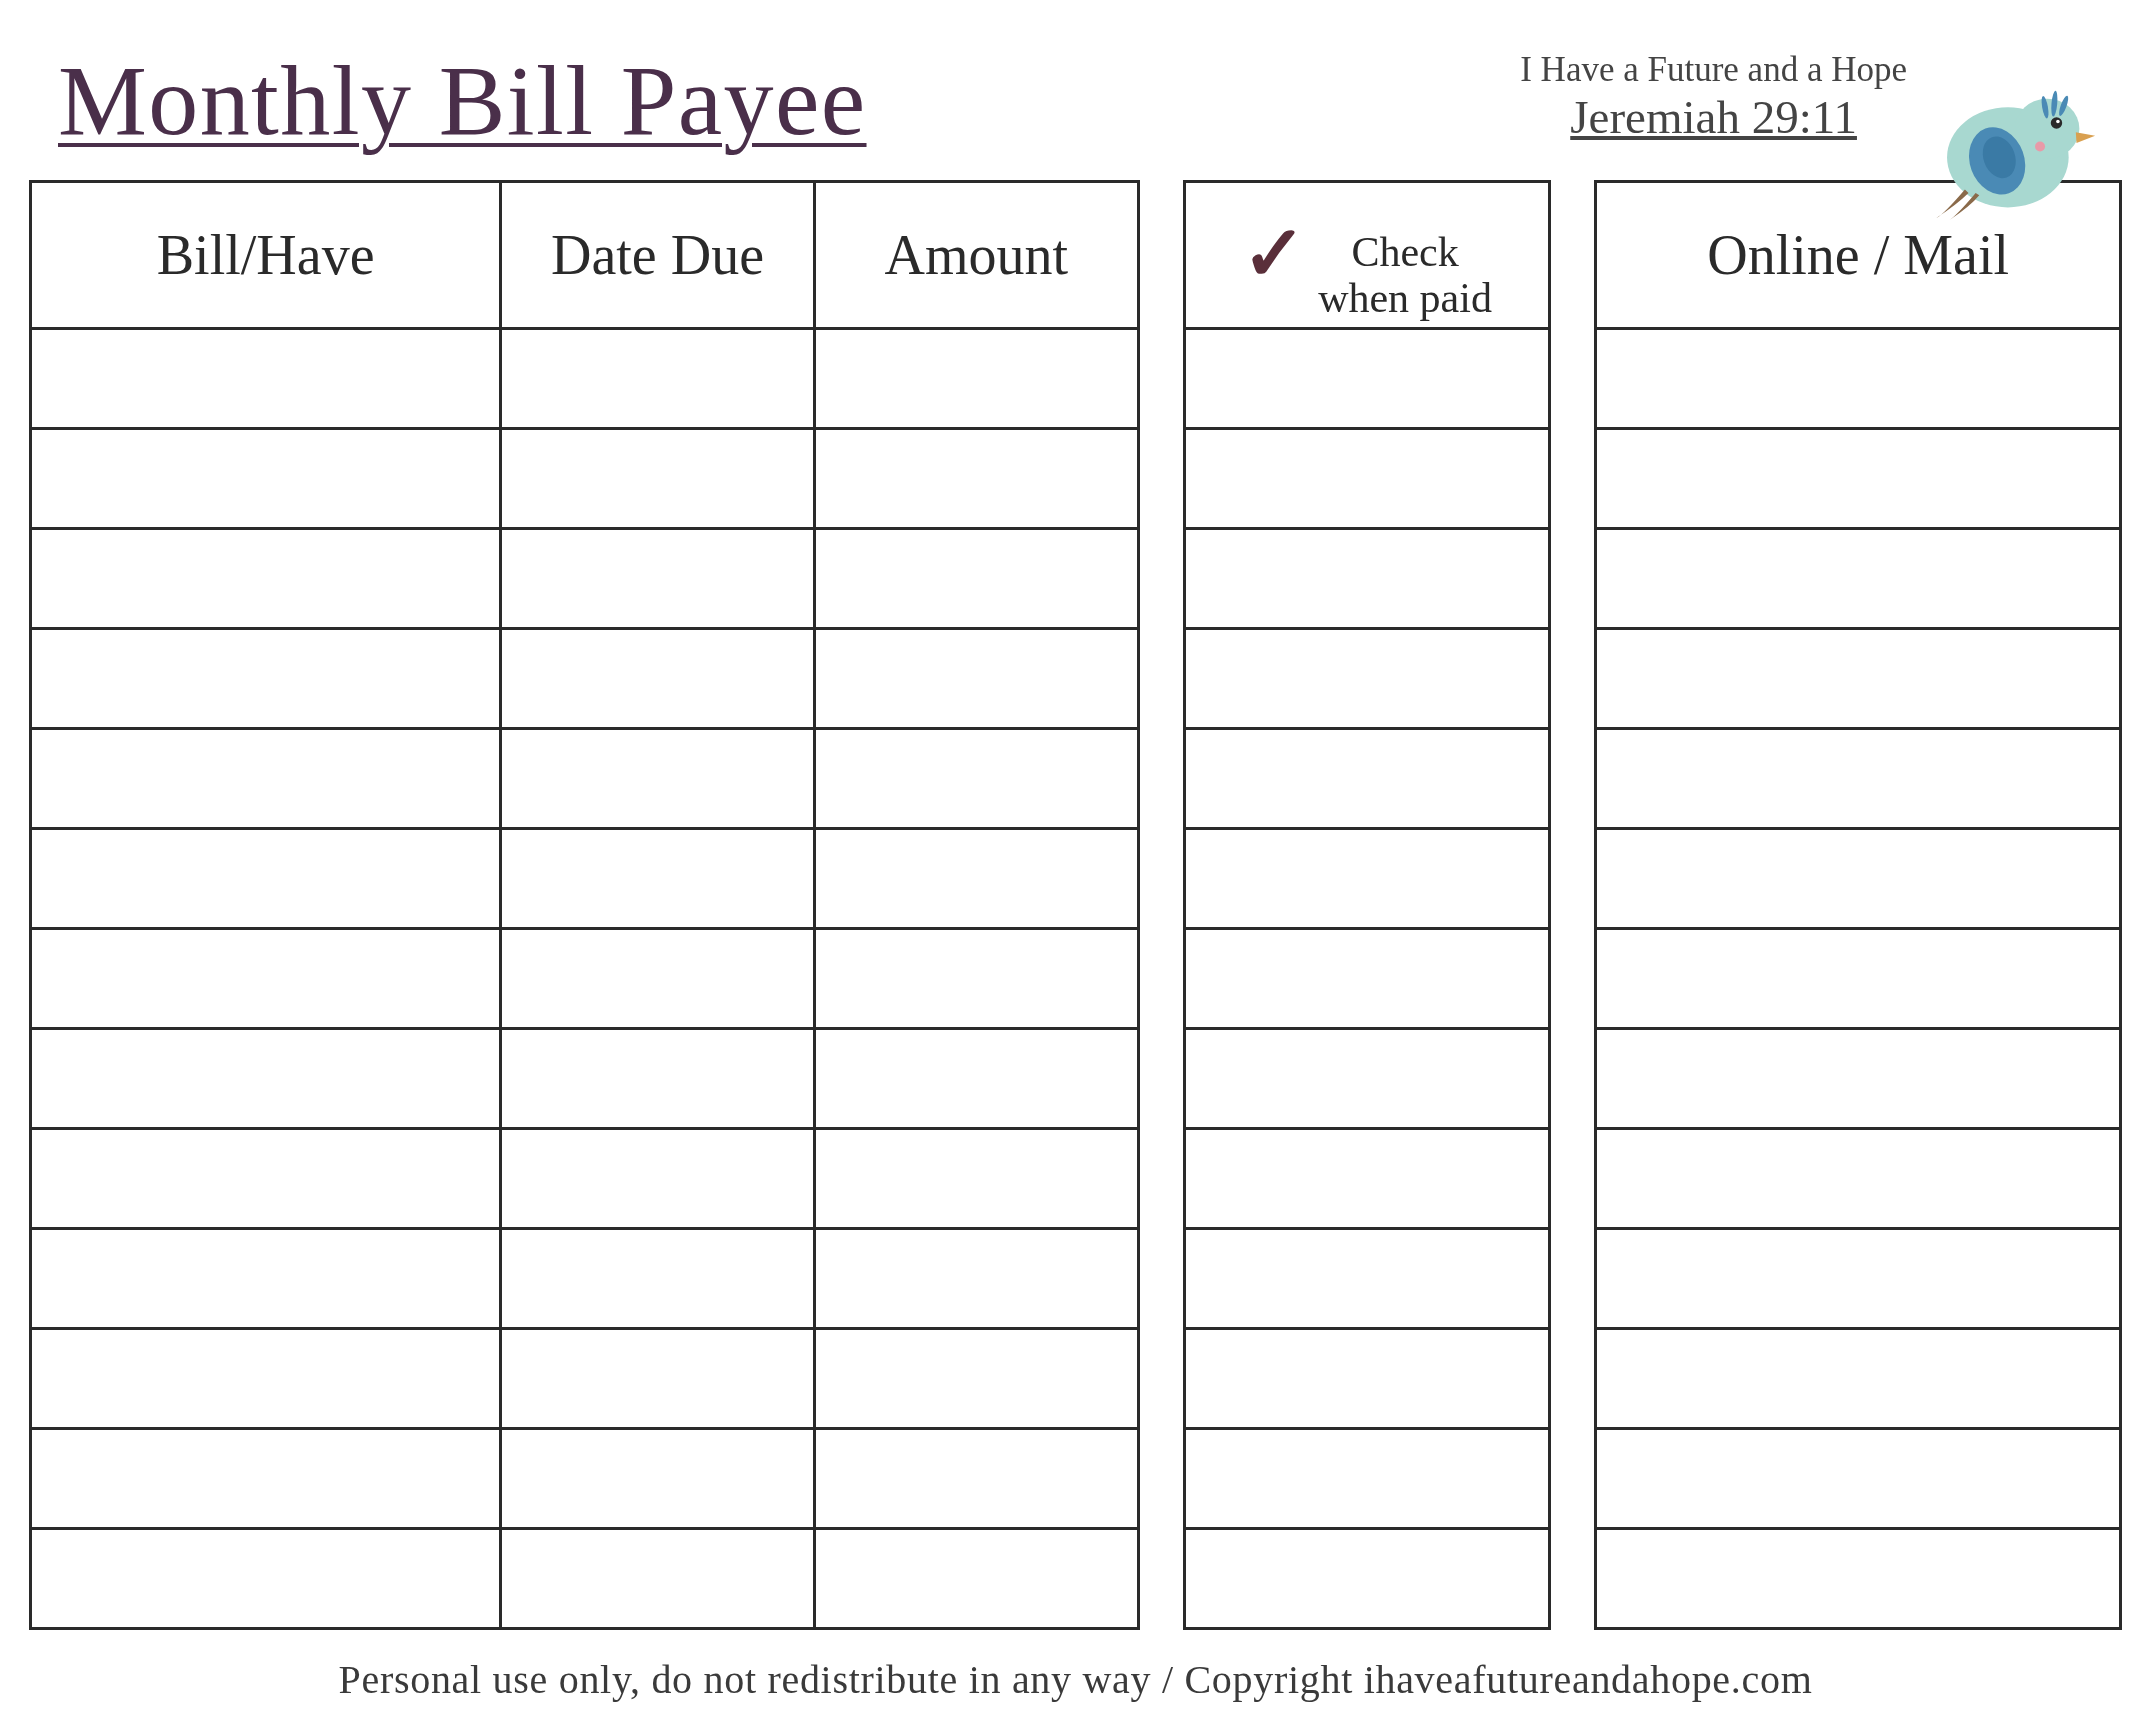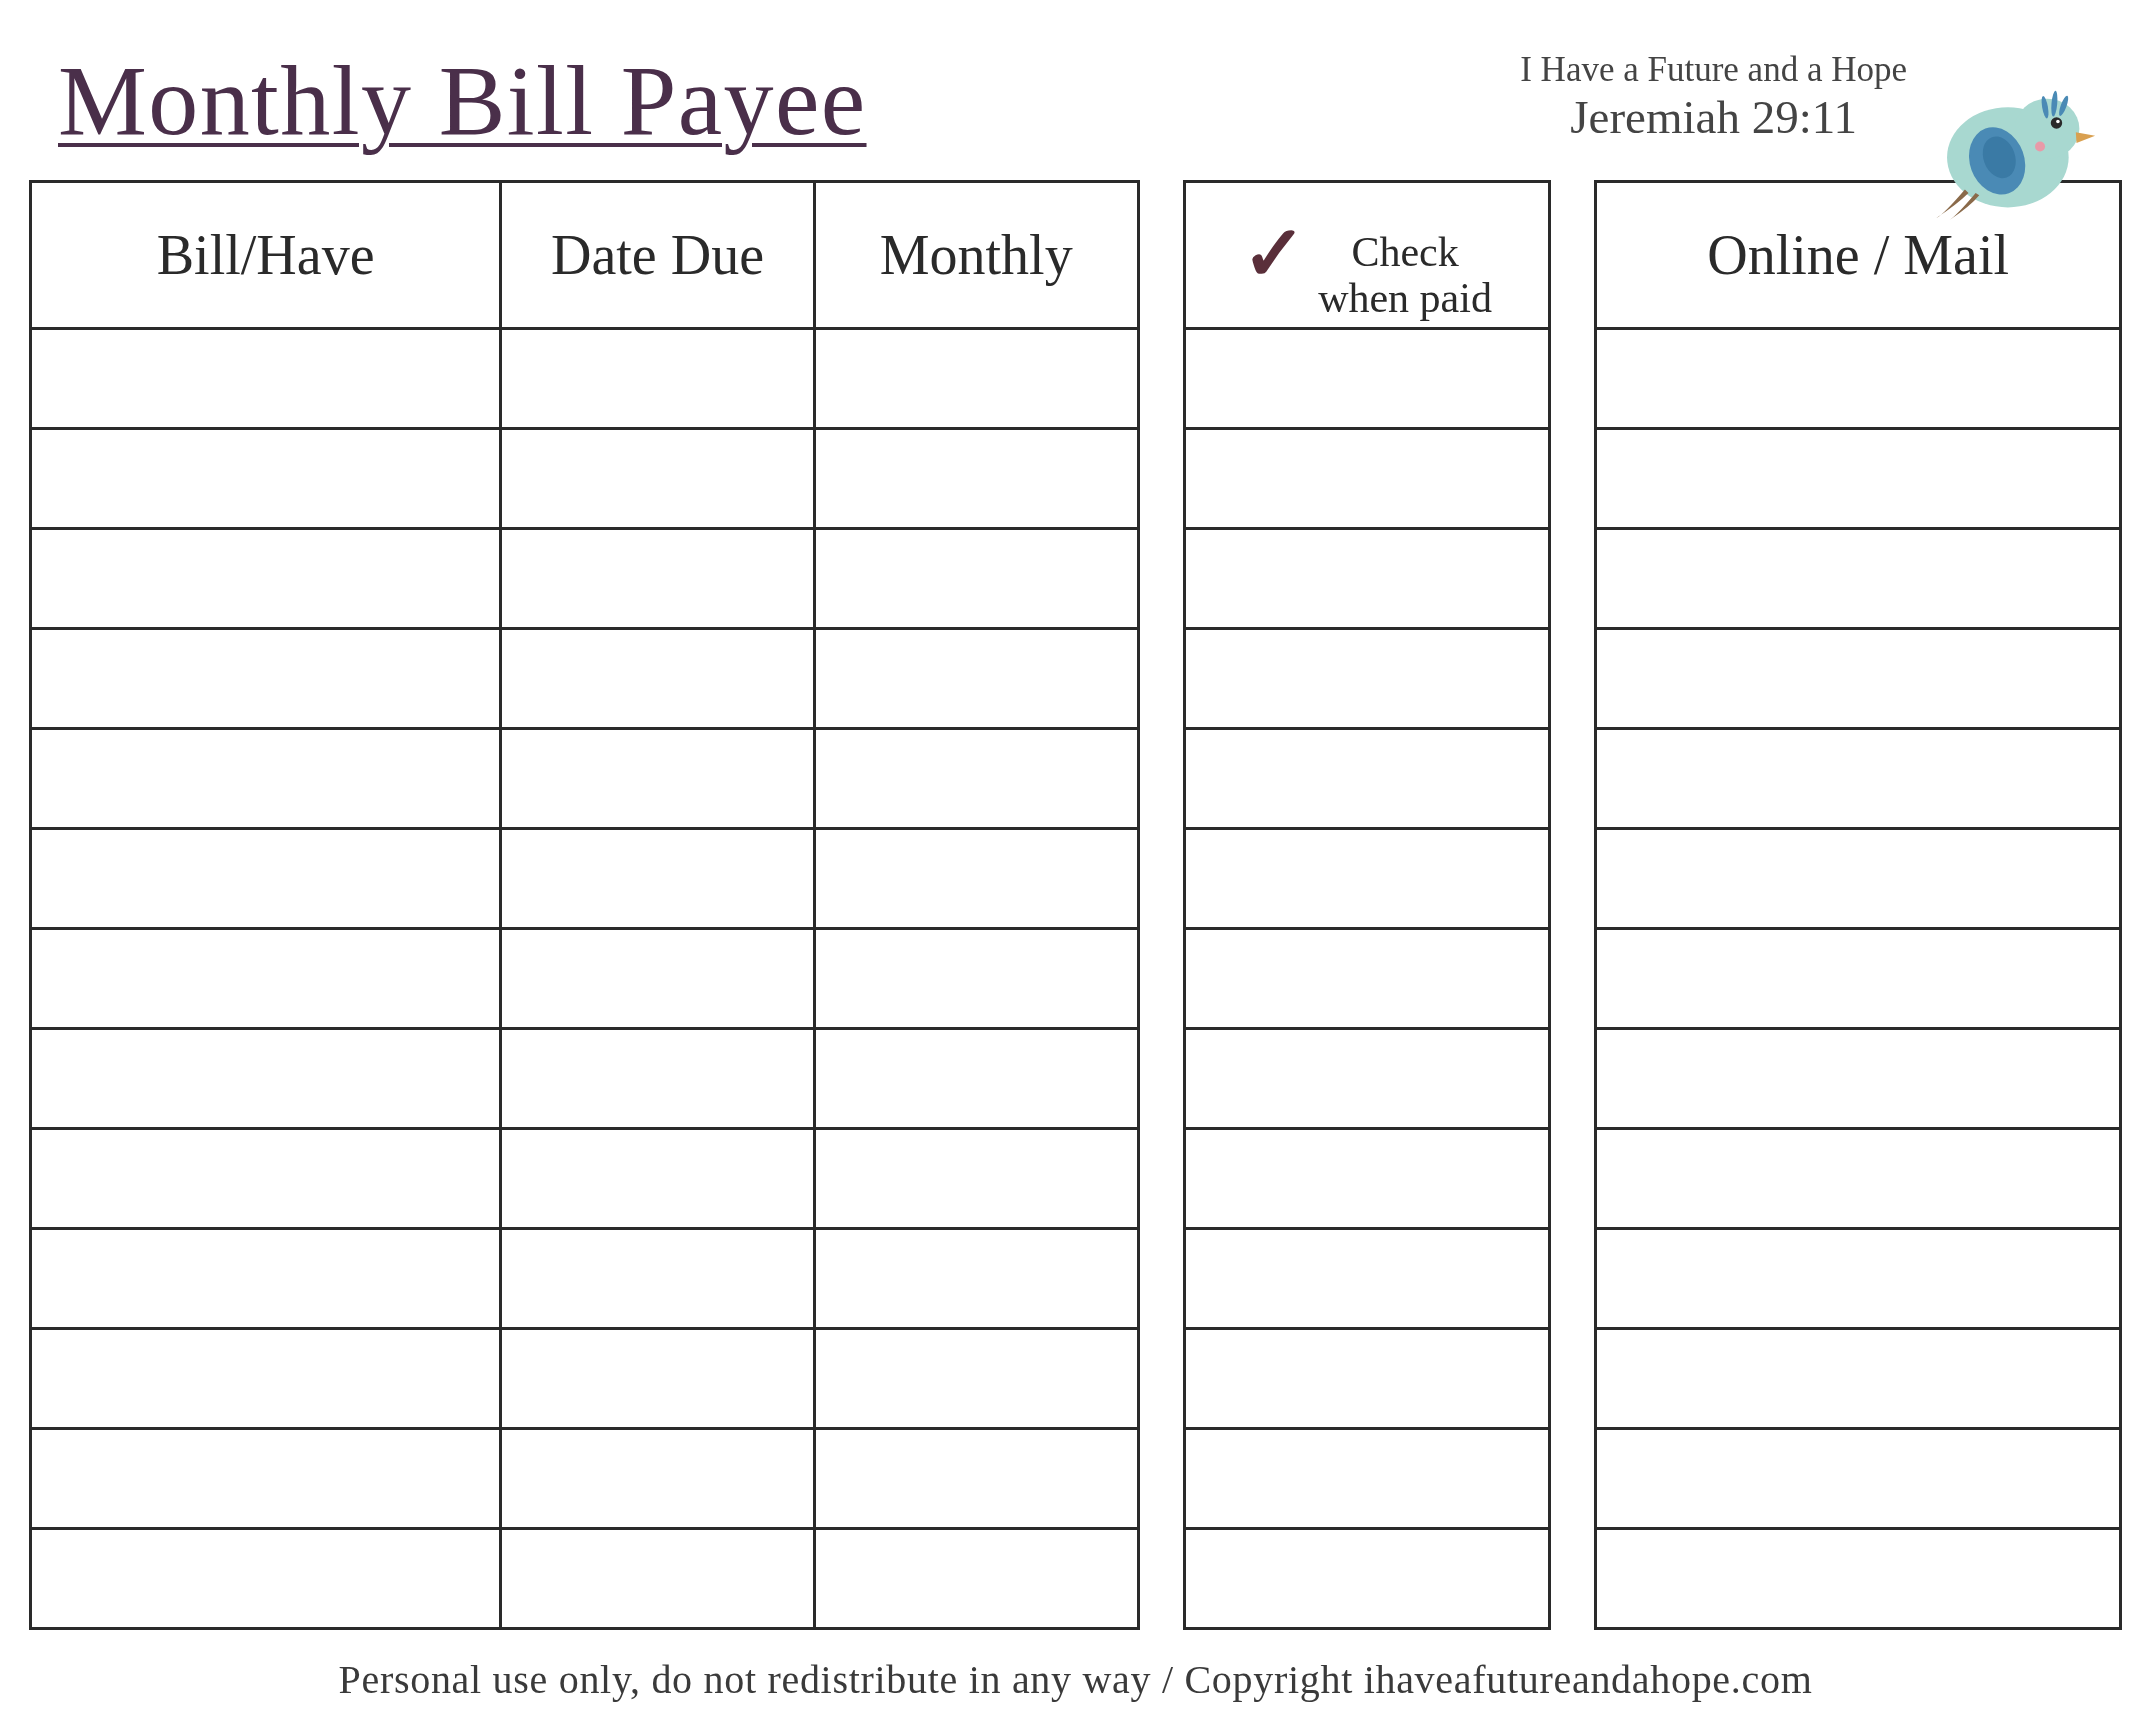--- a/index.html
+++ b/index.html
@@ -38,20 +38,21 @@
     font-family: 'Segoe Script', 'Comic Sans MS', cursive;
     font-size: 35px;
     color: #444;
     font-weight: 300;
   }
   .quote-line2 {
     font-family: 'Segoe Script', 'Comic Sans MS', cursive;
     font-size: 47px;
     color: #444;
     font-weight: 300;
+    text-decoration: underline;
   }
   .bird {
     position: absolute;
     top: 64px;
     right: 43px;
     width: 186px;
     height: 158px;
   }
   table.grid {
     border-collapse: collapse;
@@ -154,21 +155,21 @@
         <col class="c3">
         <col class="g1">
         <col class="c4">
         <col class="g2">
         <col class="c5">
     </colgroup>
     <thead>
       <tr>
         <th>Bill/Have</th>
         <th>Date Due</th>
-        <th>Monthly</th>
+        <th>Amount</th>
         <th class="gap-cell gap-head"></th>
         <th class="check-col">
           <div class="wrap">
             <span class="check-mark">✓</span>
             <span class="check-text">
               <span>Check</span><br>
               <span>when paid</span>
             </span>
           </div>
         </th>

